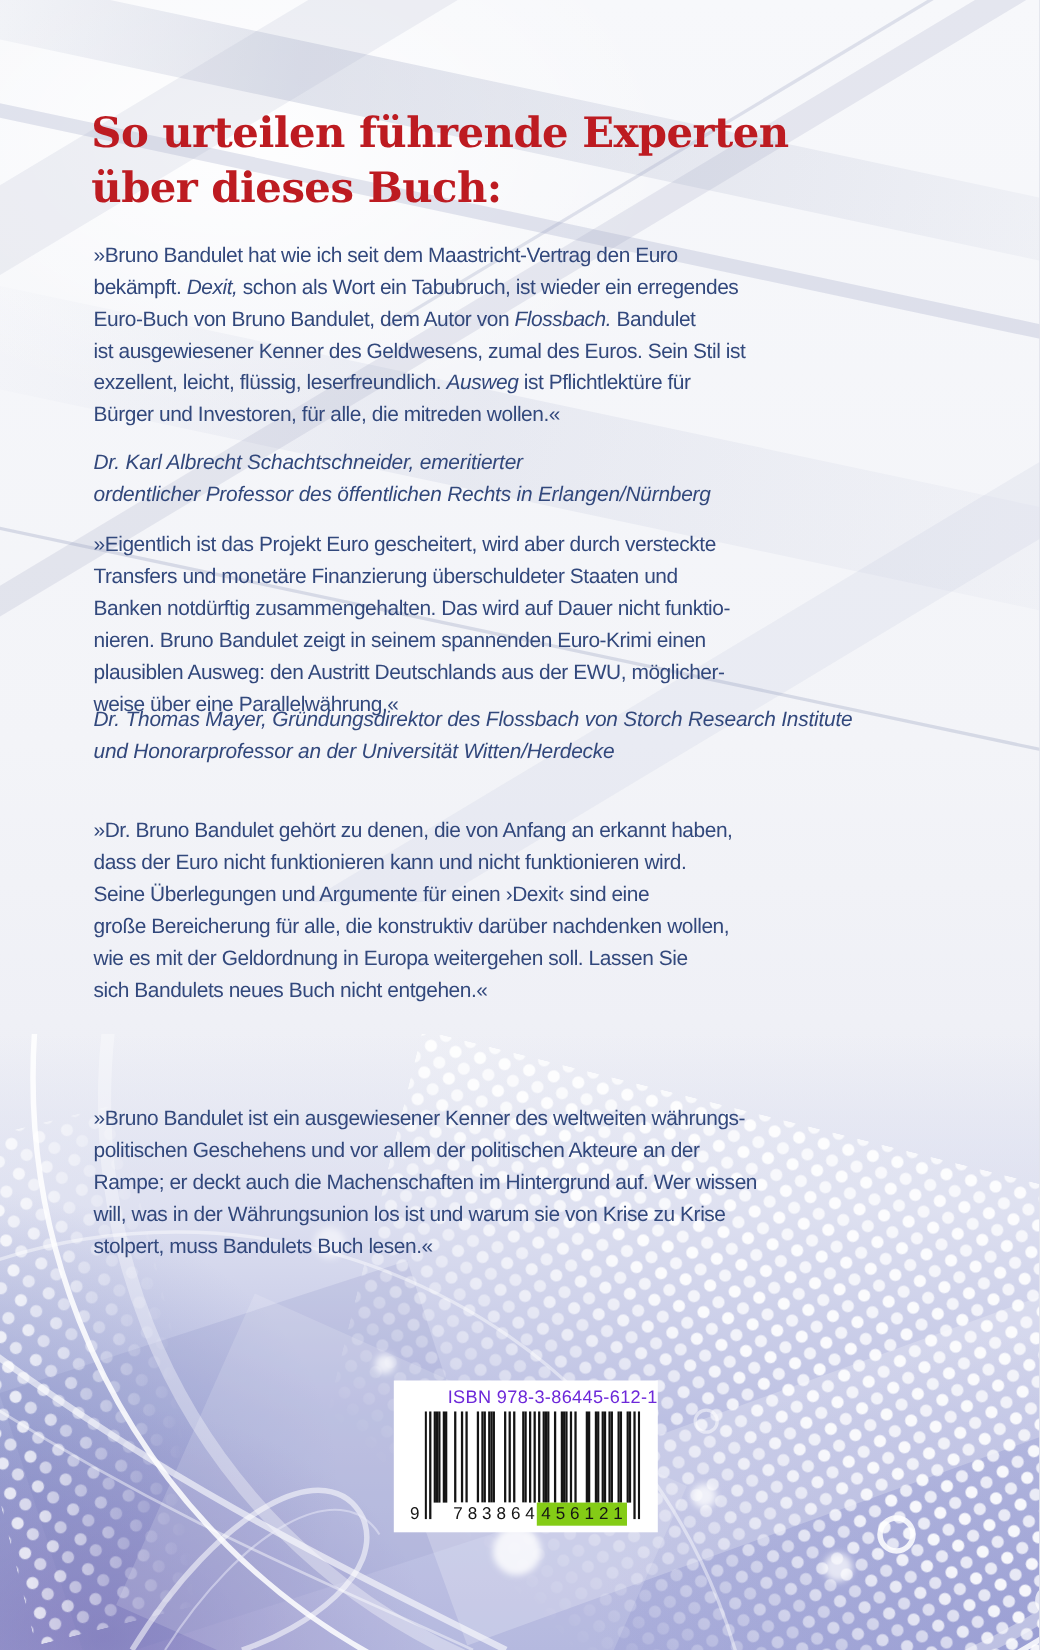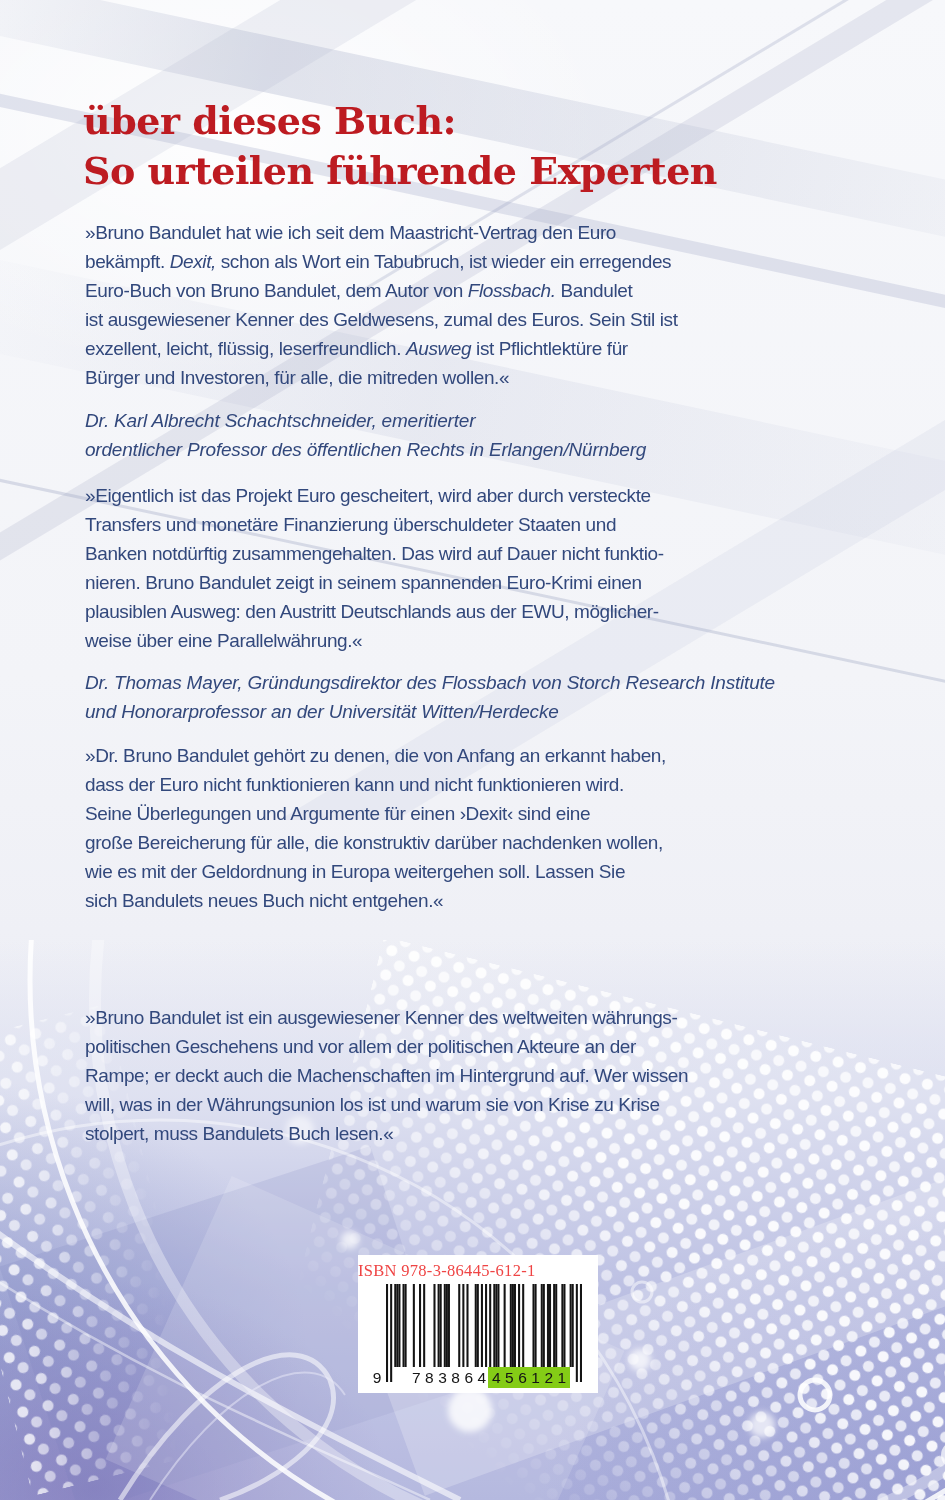--- a/index.html
+++ b/index.html
@@ -51,21 +51,21 @@
   .content{position:absolute;inset:0;z-index:2;}
   h1.heading{position:absolute;left:83px;top:96px;margin:0;color:#bd1b21;
     font-family:"DejaVu Serif",serif;font-weight:700;font-size:38px;line-height:50px;letter-spacing:-.5px;}
   h1.heading span{display:block;}
   .quote{position:absolute;left:85px;margin:0;color:#32487c;
     font-size:19px;line-height:29px;letter-spacing:-.4px;white-space:pre;}
   .attribution{position:absolute;left:85px;margin:0;color:#32487c;font-style:italic;
     font-size:19px;line-height:29px;letter-spacing:-.2px;white-space:pre;}
   
   .barcode-box{position:absolute;left:358px;top:1255px;width:240px;height:138px;background:#fff;z-index:3;}
-  .isbn-label{margin-top:6px;text-align:left;font-size:16.5px;letter-spacing:.3px;color:#ef4444;font-family:Liberation Serif, serif;}
+  .isbn-label{margin-top:6px;text-align:right;font-size:16.5px;letter-spacing:.3px;color:#6d28d9;}
   .bars-wrap{position:relative;margin:3px auto 0;width:212px;height:104px;}
   .bars-wrap svg{position:absolute;left:14px;top:0;width:196px;height:104px;}
   .digit{position:absolute;top:83px;height:21px;line-height:21px;font-size:15.5px;color:#141414;text-align:center;}
   .d9{left:-2px;width:14px;}
   .g1{left:24px;width:78px;background:#fff;letter-spacing:4.5px;padding-left:4px;margin-left:12px;}
   .g2{left:116px;width:78px;background:#84cc16;letter-spacing:4.5px;padding-left:4px;}
 </style>
 </head>
 <body>
 
@@ -108,40 +108,40 @@
       <circle cx="762" cy="485" r="13" fill="rgba(255,255,255,0.7)" filter="url(#soft)"></circle>
       <circle cx="300" cy="190" r="14" fill="rgba(255,255,255,0.55)" filter="url(#soft)"></circle>
       <circle cx="815" cy="455" r="15" fill="none" stroke="rgba(255,255,255,0.85)" stroke-width="5"></circle>
       <circle cx="955" cy="515" r="12" fill="none" stroke="rgba(255,255,255,0.7)" stroke-width="4"></circle>
       <circle cx="642" cy="352" r="10" fill="none" stroke="rgba(255,255,255,0.5)" stroke-width="3"></circle>
     </svg>
   </div>
 
   <div class="content">
     <h1 class="heading">
+      <span>So urteilen führende Experten</span>
       <span>über dieses Buch:</span>
-      <span>So urteilen führende Experten</span>
     </h1>
 
     <p class="quote" style="top:218px">»Bruno Bandulet hat wie ich seit dem Maastricht-Vertrag den Euro
 bekämpft. <i>Dexit,</i> schon als Wort ein Tabubruch, ist wieder ein erregendes
 Euro-Buch von Bruno Bandulet, dem Autor von <i>Flossbach.</i> Bandulet
 ist ausgewiesener Kenner des Geldwesens, zumal des Euros. Sein Stil ist
 exzellent, leicht, flüssig, leserfreundlich. <i>Ausweg </i>ist Pflichtlektüre für
 Bürger und Investoren, für alle, die mitreden wollen.«</p>
     <p class="attribution" style="top:406px">Dr. Karl Albrecht Schachtschneider, emeritierter
 ordentlicher Professor des öffentlichen Rechts in Erlangen/Nürnberg</p>
 
     <p class="quote" style="top:481px">»Eigentlich ist das Projekt Euro gescheitert, wird aber durch versteckte
 Transfers und monetäre Finanzierung überschuldeter Staaten und
 Banken notdürftig zusammengehalten. Das wird auf Dauer nicht funktio-
 nieren. Bruno Bandulet zeigt in seinem spannenden Euro-Krimi einen
 plausiblen Ausweg: den Austritt Deutschlands aus der EWU, möglicher-
 weise über eine Parallelwährung.«</p>
-    <p class="attribution" style="top:668px">Dr. Thomas Mayer, Gründungsdirektor des Flossbach von Storch Research Institute
+    <p class="attribution" style="top:640px">Dr. Thomas Mayer, Gründungsdirektor des Flossbach von Storch Research Institute
 und Honorarprofessor an der Universität Witten/Herdecke</p>
 
     <p class="quote" style="top:741px">»Dr. Bruno Bandulet gehört zu denen, die von Anfang an erkannt haben,
 dass der Euro nicht funktionieren kann und nicht funktionieren wird.
 Seine Überlegungen und Argumente für einen ›Dexit‹ sind eine
 große Bereicherung für alle, die konstruktiv darüber nachdenken wollen,
 wie es mit der Geldordnung in Europa weitergehen soll. Lassen Sie
 sich Bandulets neues Buch nicht entgehen.«</p>
 
     <p class="quote" style="top:1003px">»Bruno Bandulet ist ein ausgewiesener Kenner des weltweiten währungs-

